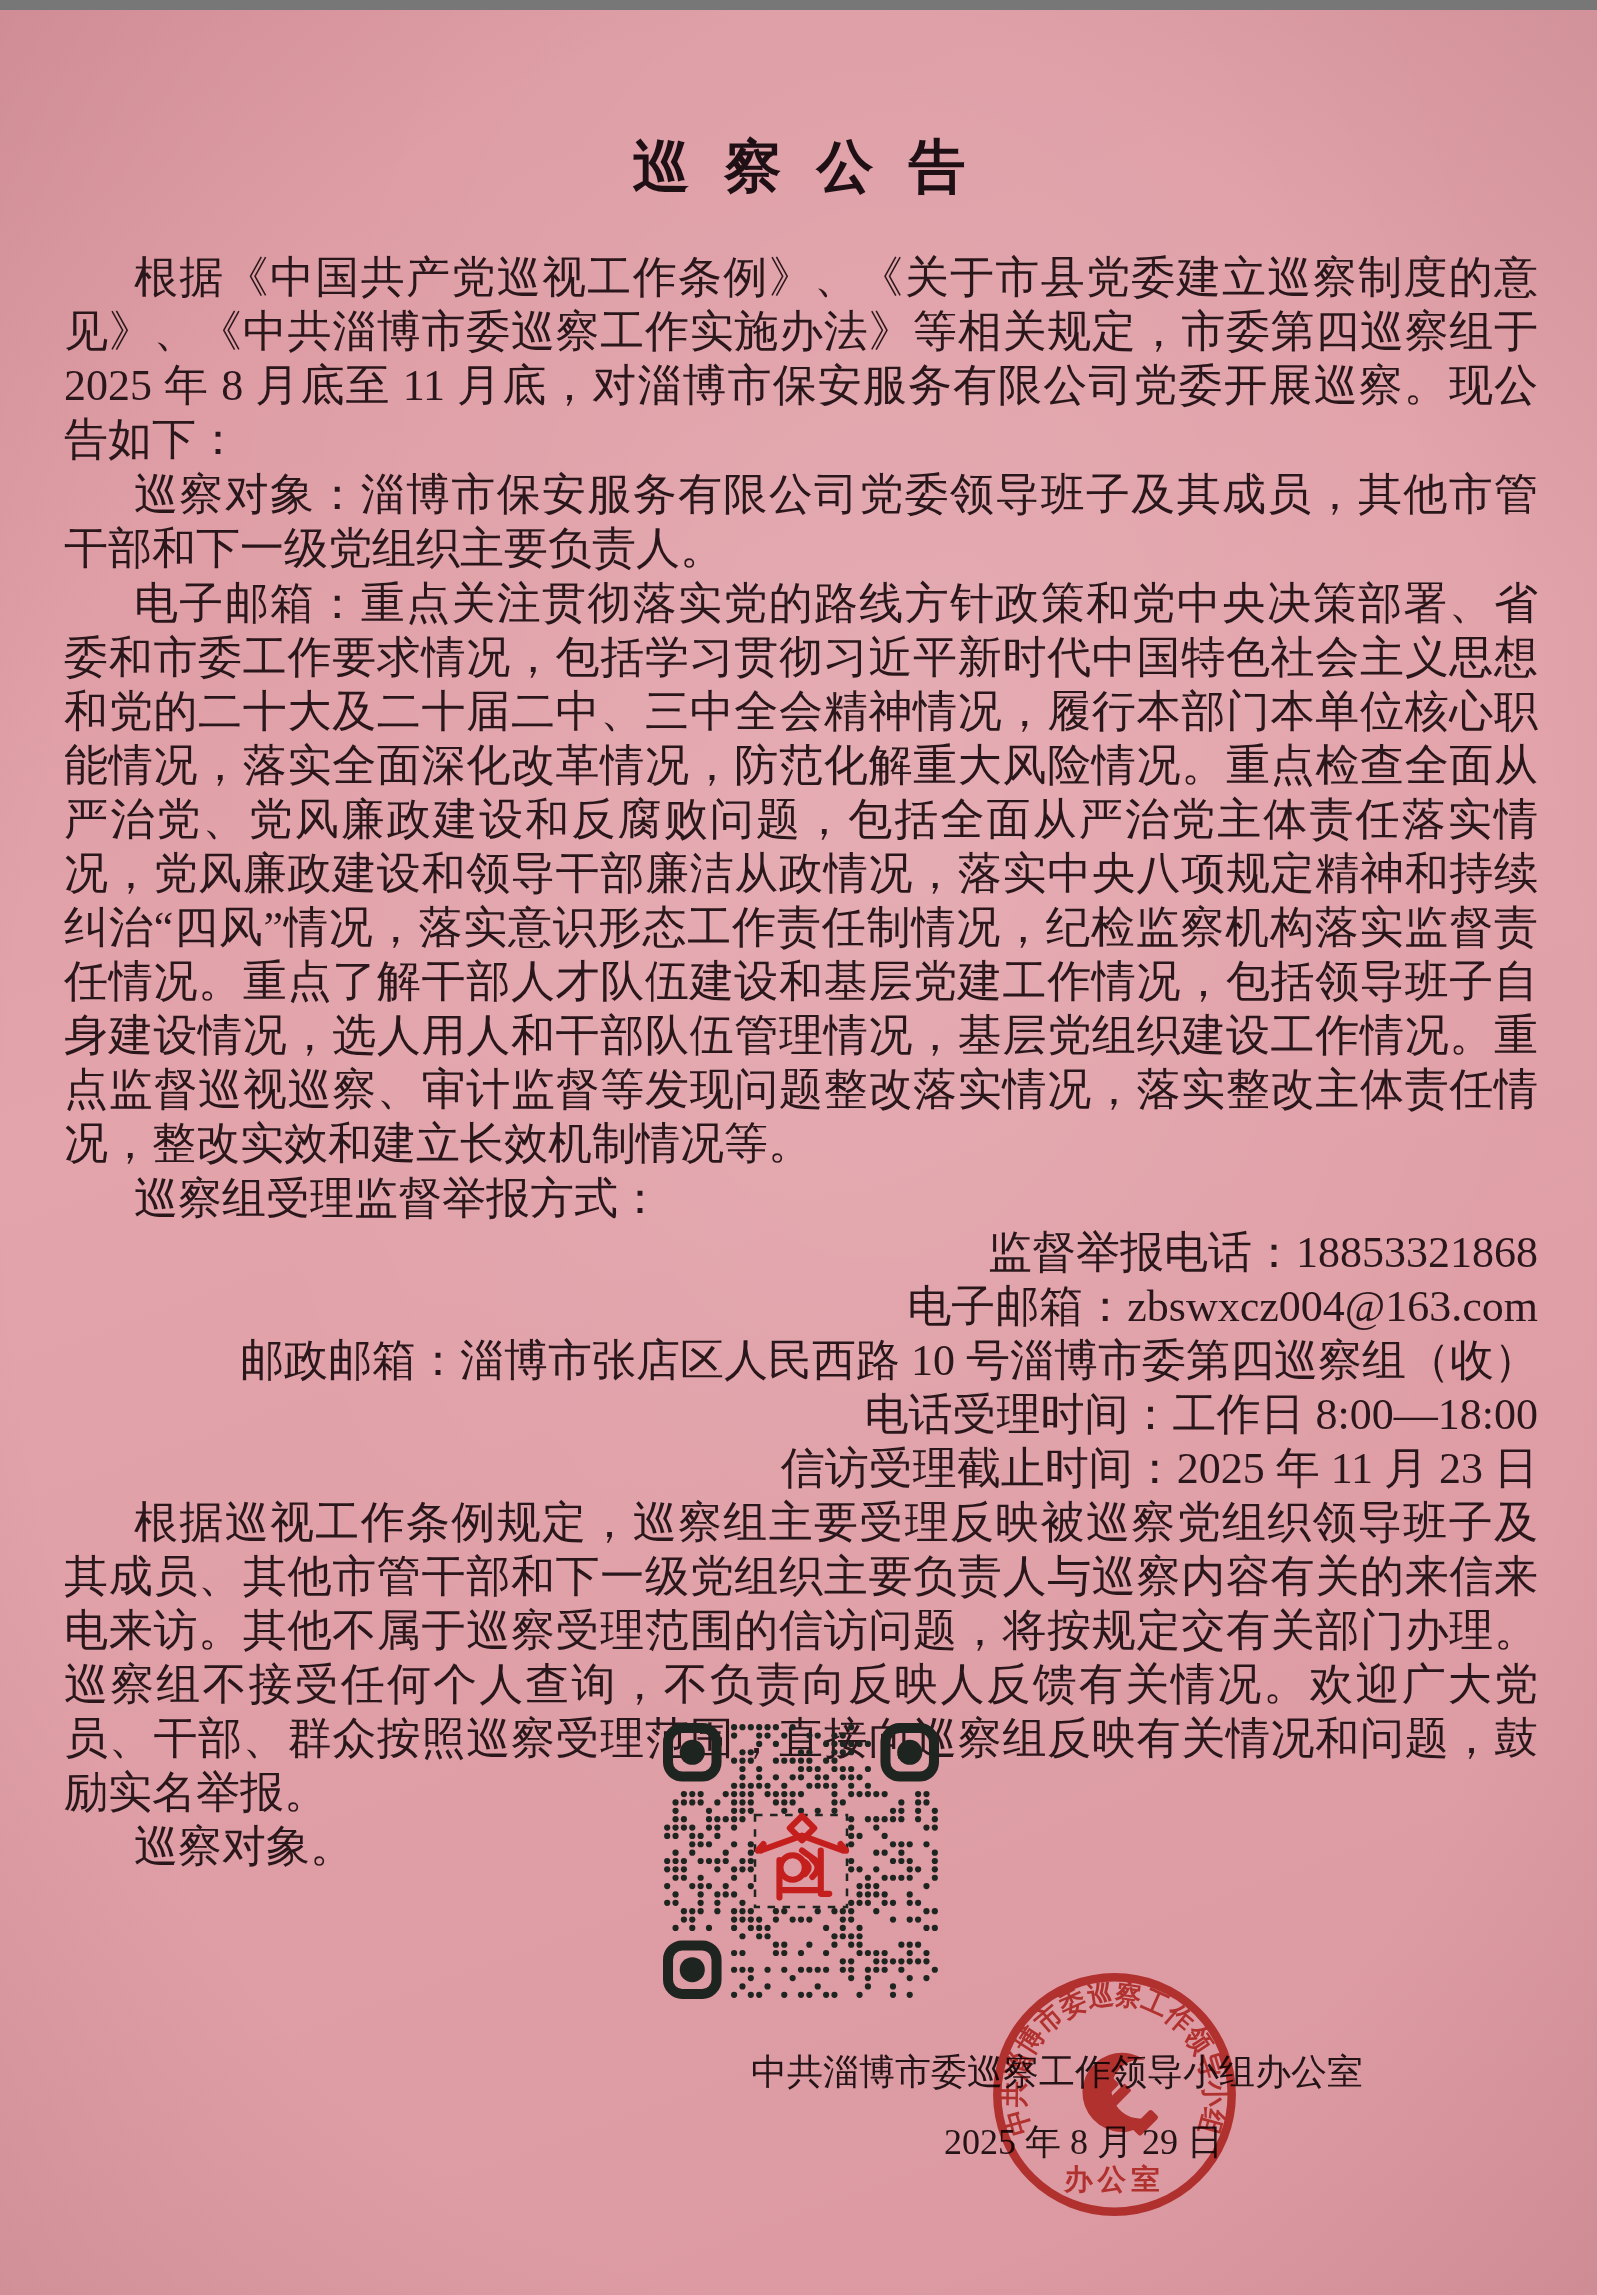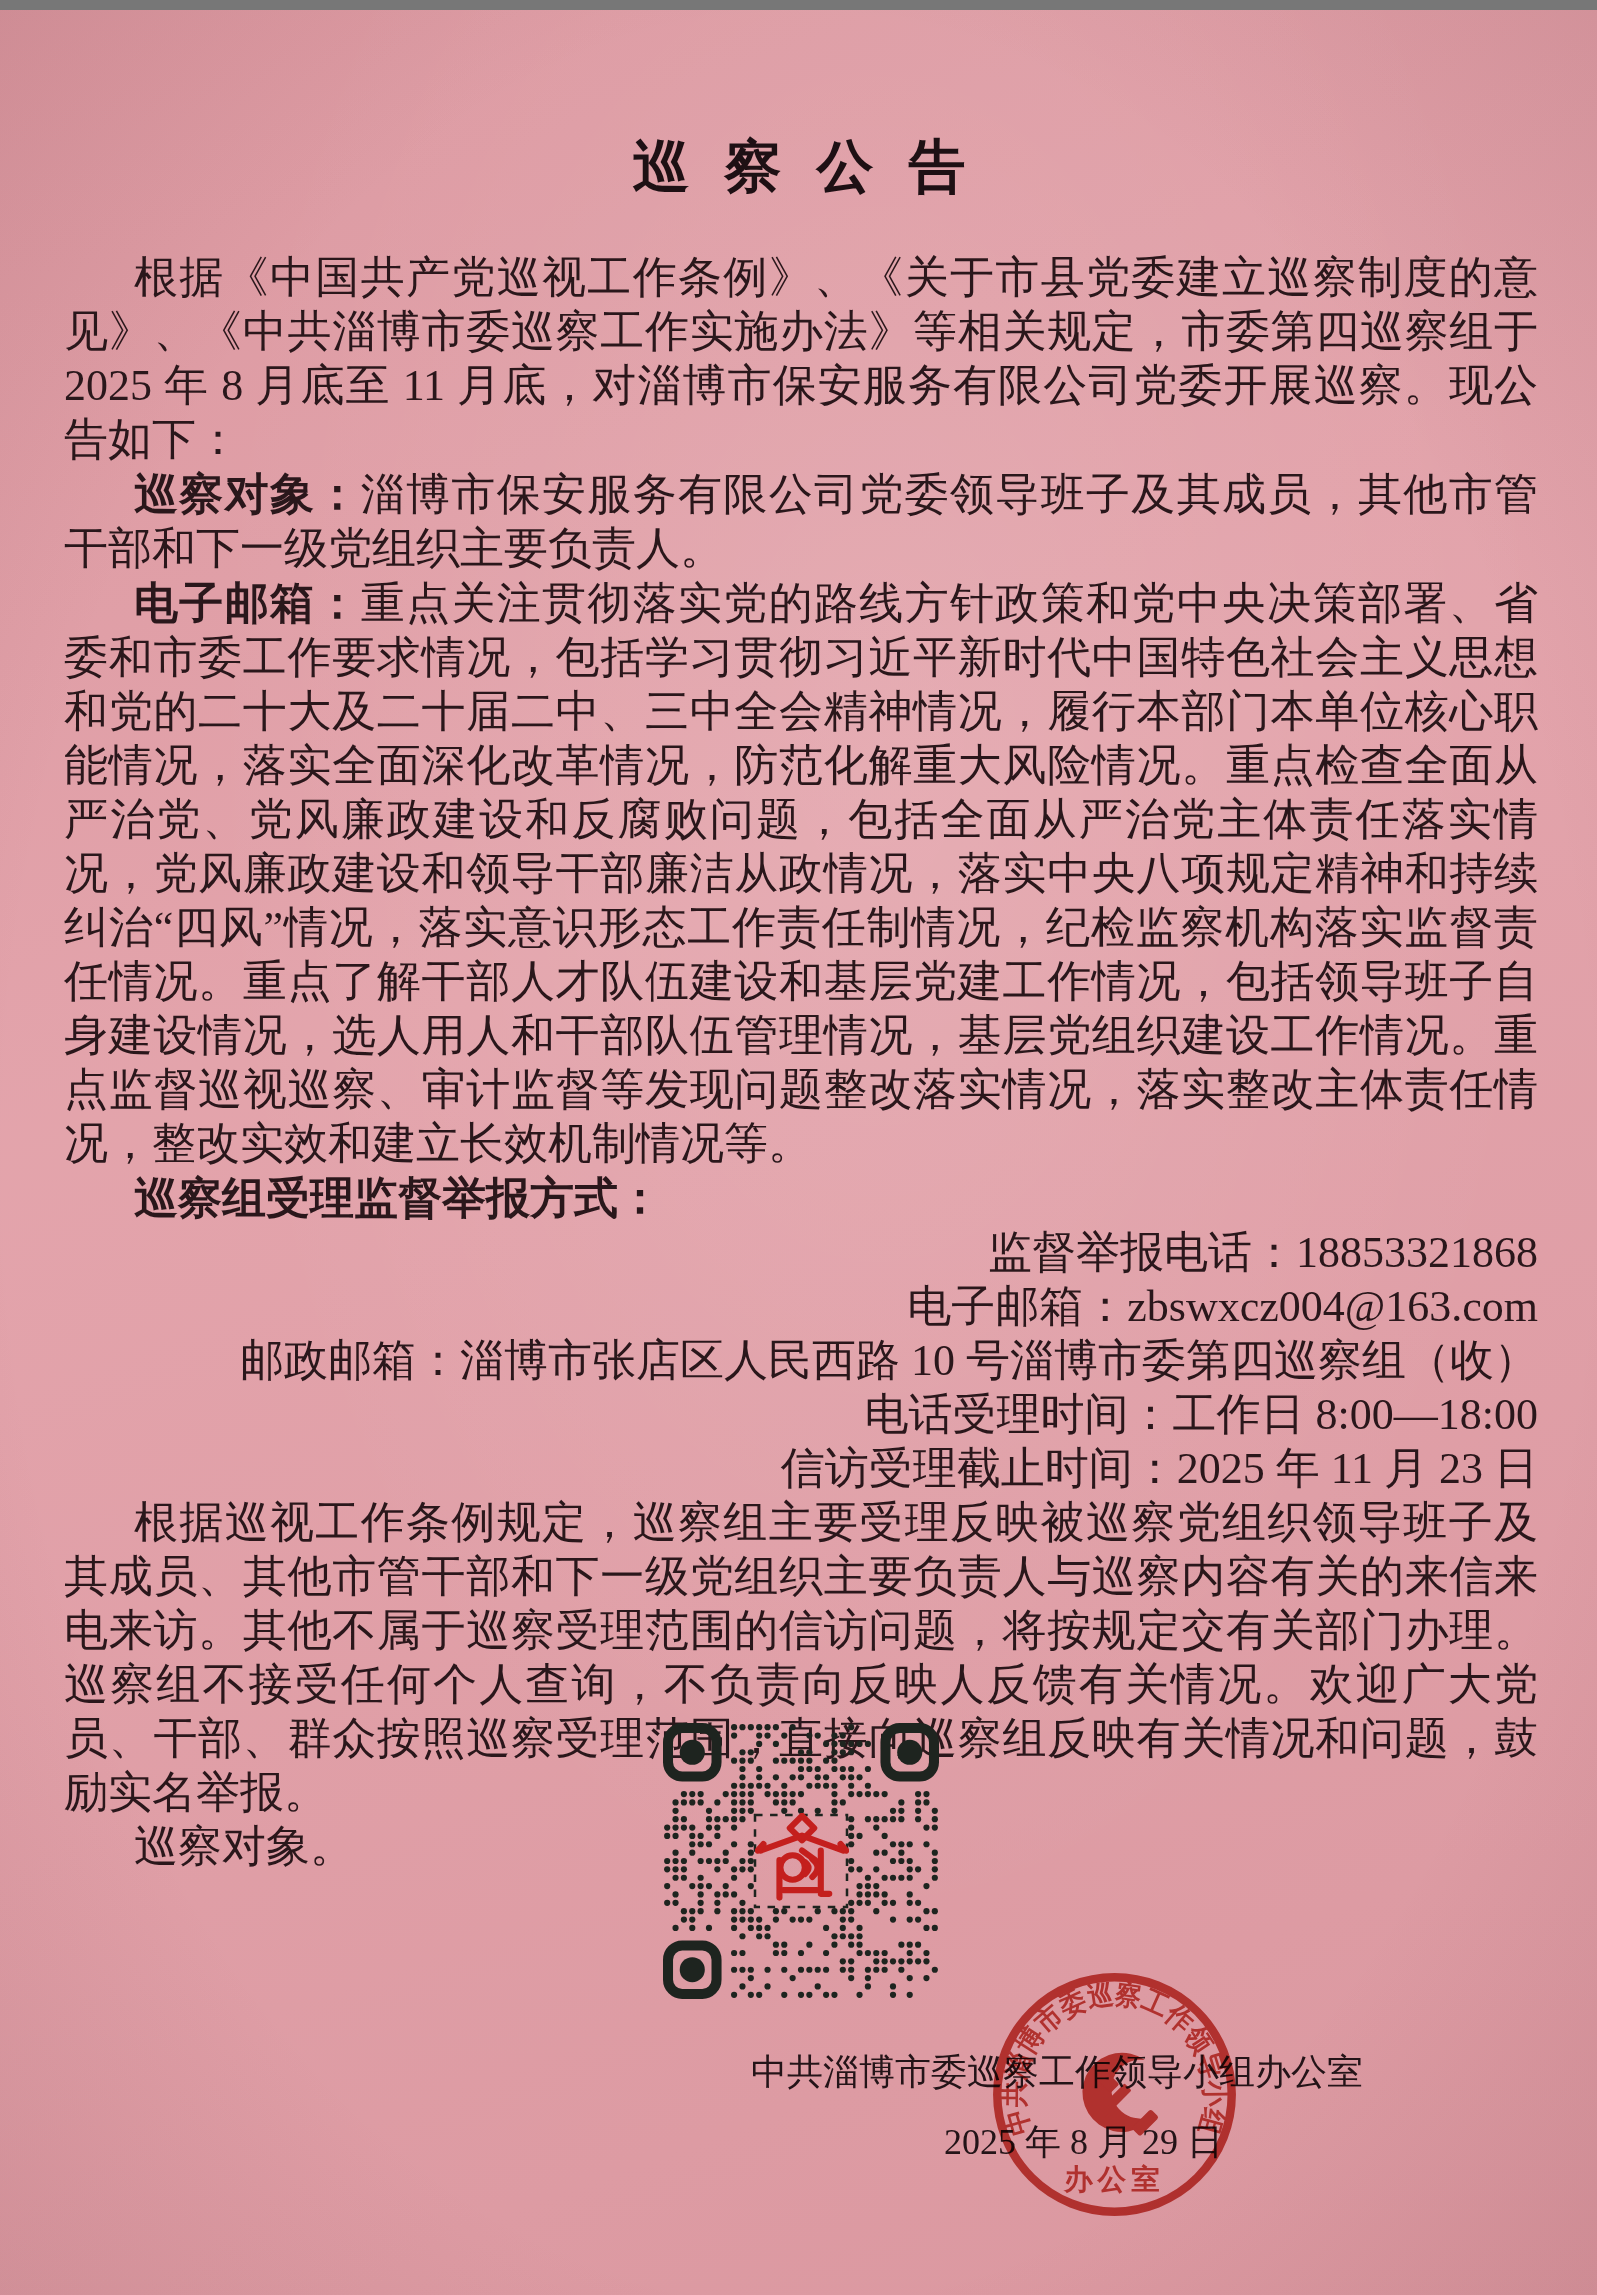--- a/index.html
+++ b/index.html
@@ -24,21 +24,21 @@
     color:#1e1014;
   }
   .body{
     position:absolute;left:64px;right:60px;top:241px;
     font-size:44px;line-height:54px;
     text-align:justify;
   }
   .body p{margin:0;text-indent:70px;}
   .lead{
     font-family:"Liberation Sans","DejaVu Sans",sans-serif;
-    font-weight:700;
+    font-weight:400;
   }
   .contact{text-align:right;}
   .qr{
     position:absolute;left:663px;top:1713px;width:276px;height:276px;
   }
   .qr-logo{
     position:absolute;left:92px;top:90px;width:94px;height:94px;
   }
   .footer-org{
     position:absolute;top:2038px;left:751px;

